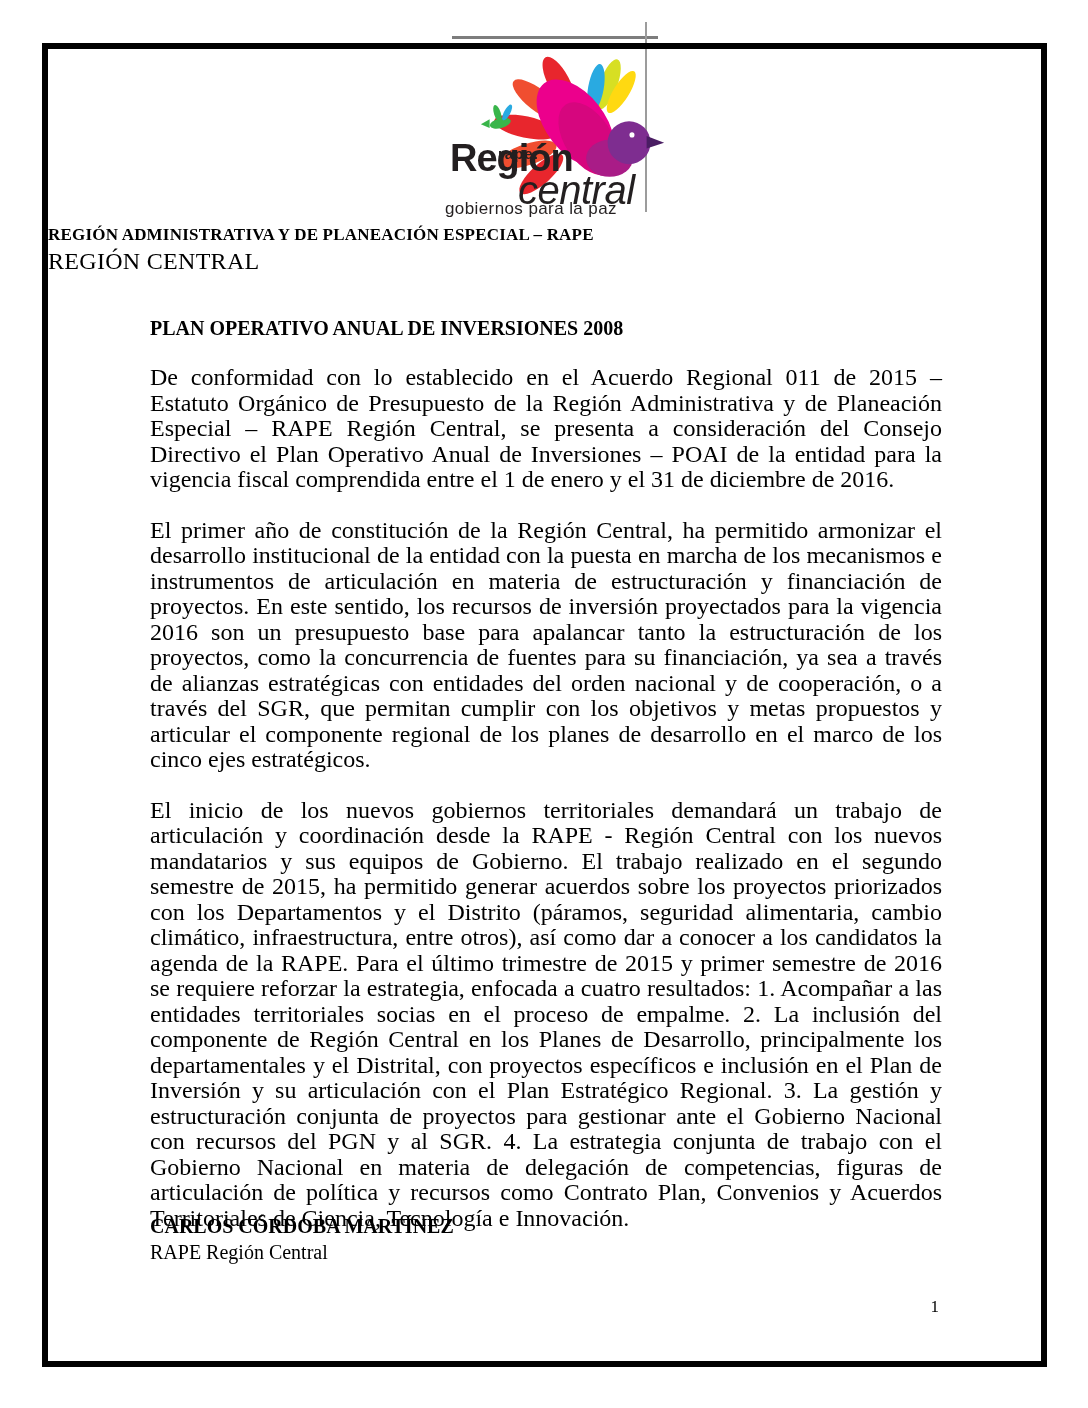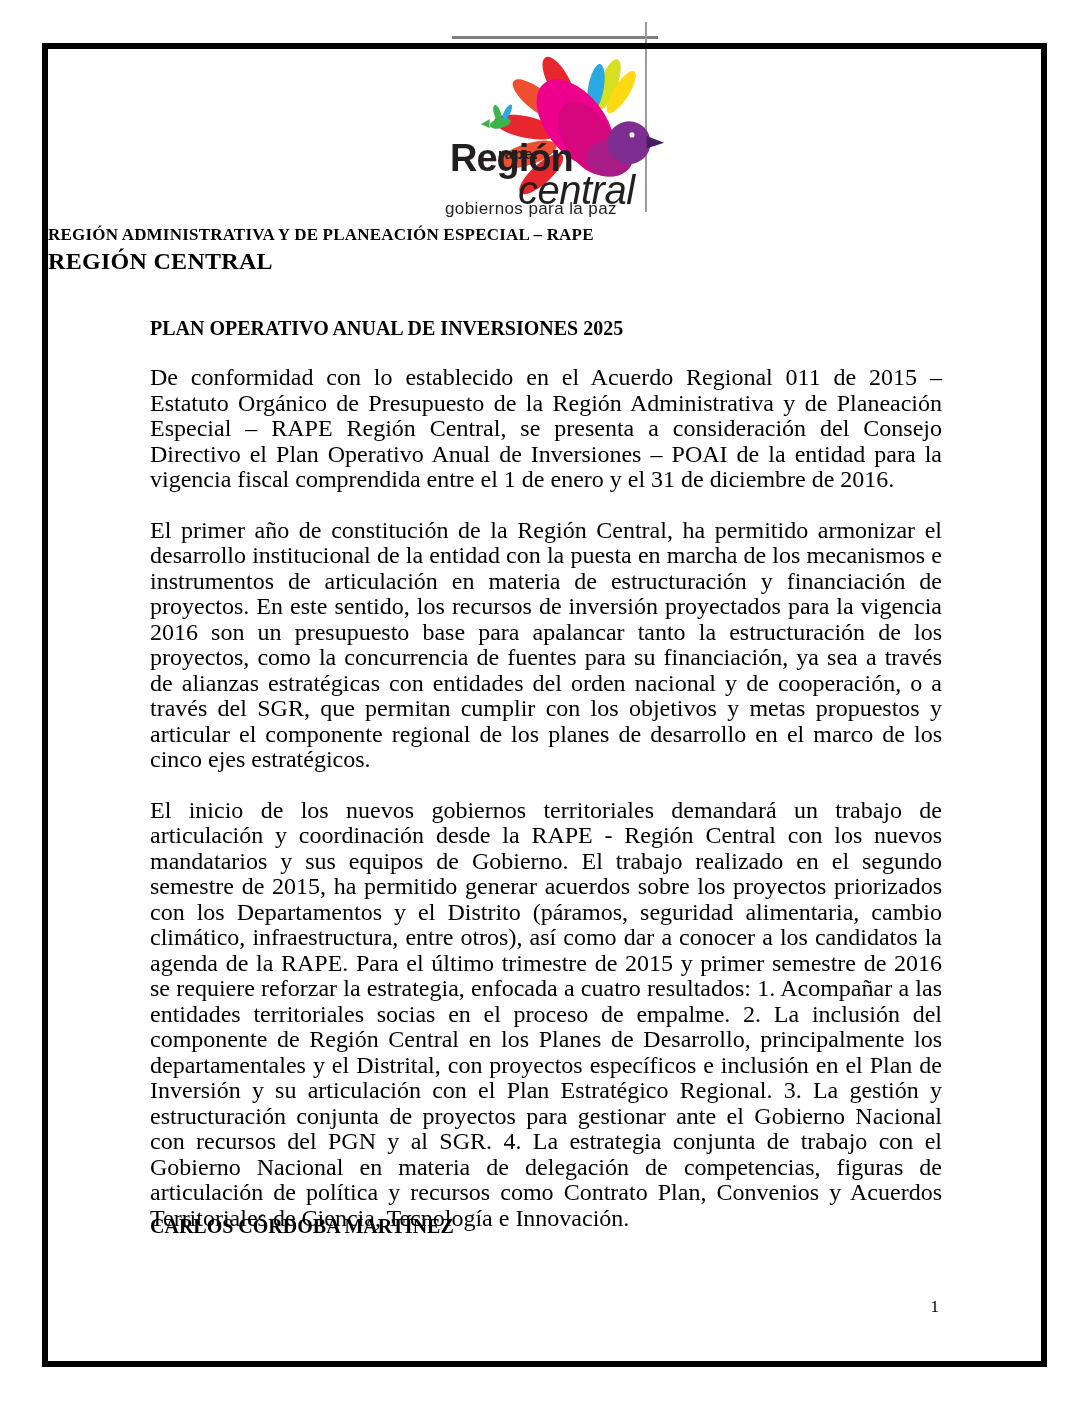--- a/index.html
+++ b/index.html
@@ -31,21 +31,21 @@
   .dove { position:absolute; left:45px; top:0; width:195px; height:156px; z-index:1; }
   .logo .logotext { position:absolute; z-index:2; font-family:"Liberation Sans", sans-serif; color:#231f20; white-space:nowrap; }
   .logo-rape    { left:68px;  top:92px;  font-size:15px; font-weight:700; letter-spacing:1px; }
   .logo-region  { left:20px;  top:84px;  font-size:38px; font-weight:700; letter-spacing:-1px; }
   .logo-central { left:88px;  top:115px; font-size:40px; font-weight:400; font-style:italic; letter-spacing:-0.5px; }
   .logo-tagline { left:15px;  top:146px; font-size:17px; font-weight:400; color:#58595b; letter-spacing:0.4px; }
 
   
   .header-block { position:absolute; left:0; right:0; top:176px; }
   .header-line1 { font-size:17px; font-weight:700; letter-spacing:0.2px; }
-  .header-line2 { font-size:24px; font-weight:700; margin-top:3px; letter-spacing:0.3px; }
+  .header-line2 { font-size:24px; font-weight:400; margin-top:3px; letter-spacing:0.3px; }
 
   .doc-title { position:absolute; left:102px; top:268px; font-size:20px; font-weight:700; }
 
   
   .body-text { position:absolute; left:102px; top:316px; width:792px; }
   .body-text p { margin:0 0 25px 0; font-size:24px; line-height:25.5px; text-align:justify; }
 
   .signature { position:absolute; left:102px; top:1132px; font-size:20px; line-height:26px; }
   .sig-name { font-weight:700;margin-top:32px; }
 
@@ -89,27 +89,28 @@
     <div class="logotext logo-region">Región</div>
     <div class="logotext logo-central">central</div>
     <div class="logotext logo-tagline">gobiernos para la paz</div>
   </div>
 
   <div class="header-block">
     <div class="header-line1">REGIÓN ADMINISTRATIVA Y DE PLANEACIÓN ESPECIAL – RAPE</div>
     <div class="header-line2">REGIÓN CENTRAL</div>
   </div>
 
-  <div class="doc-title">PLAN OPERATIVO ANUAL DE INVERSIONES 2025</div>
+  <div class="doc-title">PLAN OPERATIVO ANUAL DE INVERSIONES 2008</div>
 
   <div class="body-text">
     <p>De conformidad con lo establecido en el Acuerdo Regional 011 de 2015 – Estatuto Orgánico de Presupuesto de la Región Administrativa y de Planeación Especial – RAPE Región Central, se presenta a consideración del Consejo Directivo el Plan Operativo Anual de Inversiones – POAI de la entidad para la vigencia fiscal comprendida entre el 1 de enero y el 31 de diciembre de 2016.</p>
     <p>El primer año de constitución de la Región Central, ha permitido armonizar el desarrollo institucional de la entidad con la puesta en marcha de los mecanismos e instrumentos de articulación en materia de estructuración y financiación de proyectos. En este sentido, los recursos de inversión proyectados para la vigencia 2016 son un presupuesto base para apalancar tanto la estructuración de los proyectos, como la concurrencia de fuentes para su financiación, ya sea a través de alianzas estratégicas con entidades del orden nacional y de cooperación, o a través del SGR, que permitan cumplir con los objetivos y metas propuestos y articular el componente regional de los planes de desarrollo en el marco de los cinco ejes estratégicos.</p>
     <p>El inicio de los nuevos gobiernos territoriales demandará un trabajo de articulación y coordinación desde la RAPE - Región Central con los nuevos mandatarios y sus equipos de Gobierno. El trabajo realizado en el segundo semestre de 2015, ha permitido generar acuerdos sobre los proyectos priorizados con los Departamentos y el Distrito (páramos, seguridad alimentaria, cambio climático, infraestructura, entre otros), así como dar a conocer a los candidatos la agenda de la RAPE. Para el último trimestre de 2015 y primer semestre de 2016 se requiere reforzar la estrategia, enfocada a cuatro resultados: 1. Acompañar a las entidades territoriales socias en el proceso de empalme. 2. La inclusión del componente de Región Central en los Planes de Desarrollo, principalmente los departamentales y el Distrital, con proyectos específicos e inclusión en el Plan de Inversión y su articulación con el Plan Estratégico Regional. 3. La gestión y estructuración conjunta de proyectos para gestionar ante el Gobierno Nacional con recursos del PGN y al SGR. 4. La estrategia conjunta de trabajo con el Gobierno Nacional en materia de delegación de competencias, figuras de articulación de política y recursos como Contrato Plan, Convenios y Acuerdos Territoriales de Ciencia, Tecnología e Innovación.</p>
   </div>
 
   <div class="signature">
     <div class="sig-name">CARLOS CÓRDOBA MARTÍNEZ</div>
+    <div class="sig-org">RAPE Región Central</div>
   </div>
 
   <div class="page-number">1</div>
 
 </div>
 
 </body></html>

